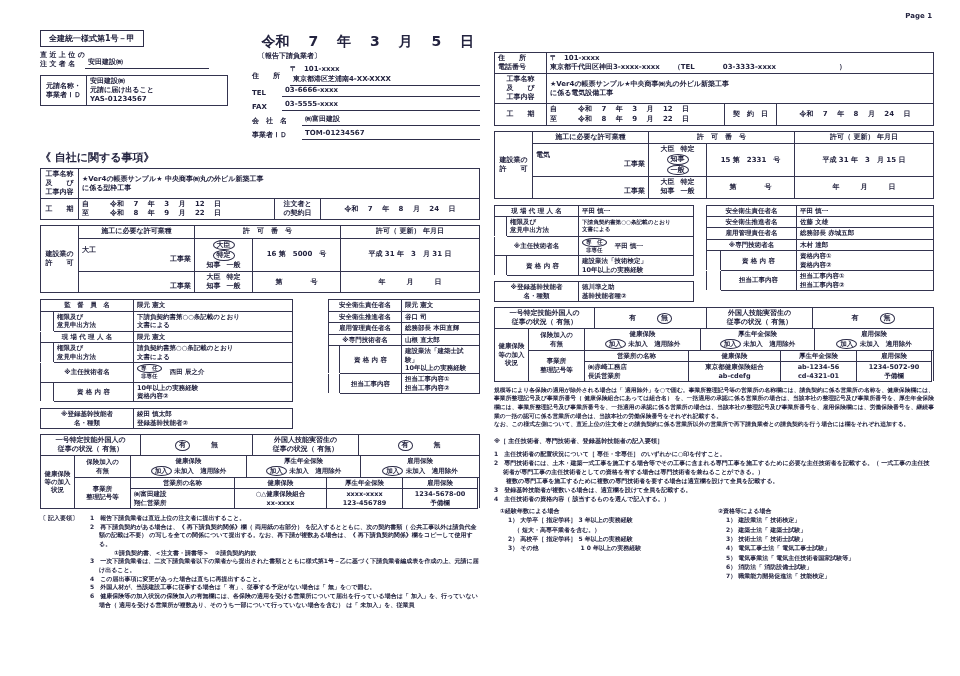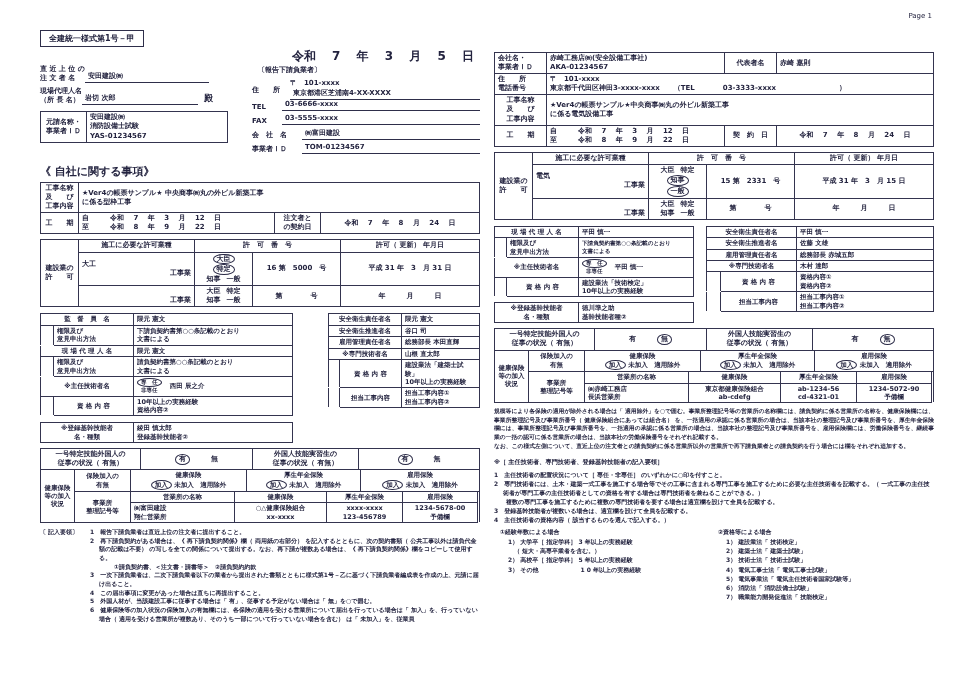--- a/index.html
+++ b/index.html
@@ -1,25 +1,25 @@
 <!DOCTYPE html>
 <html><head>
 <meta charset="utf-8">
 <style>
   html,body{margin:0;padding:0;background:#ffffff;}
   body{font-family:"DejaVu Sans",sans-serif;color:#23233f;font-weight:600;}
   .canvas{position:relative;width:960px;height:676px;background:#ffffff;overflow:hidden;}
   .page{position:absolute;top:30px;}
   .pL{left:40px;width:440px;}
   .pR{left:494px;width:440px;}
-  .page-label{position:absolute;top:12px;right:28px;font-size:7px;font-weight:normal;}
+  .page-label{position:absolute;top:12px;right:28px;font-size:7px;font-weight:bold;}
   
   .hdr{display:flex;justify-content:space-between;align-items:flex-start;}
   .form-code{border:1.5px solid #2e2e4a;padding:2px 8px;font-size:8px;font-weight:bold;}
-  .issue-date{font-size:12px;font-weight:bold;margin-top:18px;margin-right:6px;}
+  .issue-date{font-size:14px;font-weight:bold;margin-top:3px;margin-right:6px;}
   .doc-title{text-align:center;margin:10px 0 8px;}
   .doc-title span{display:inline-block;font-size:16px;font-weight:bold;letter-spacing:2px;border-bottom:2px solid #23233f;padding:0 10px 1px;}
   
   .upper{display:flex;font-size:7px;}
   .upcolL{width:212px;}
   .upcolR{width:228px;position:relative;}
   .frow{display:flex;align-items:flex-end;margin-bottom:4px;}
   .flab{font-weight:bold;line-height:1.3;}
   .fval{border-bottom:1px solid #2e2e4a;min-height:9px;padding:0 3px 1px;font-weight:600;}
   .dono{font-size:9px;font-weight:bold;margin-left:6px;}
@@ -80,43 +80,35 @@
 
     <div class="upper">
       <div class="upcolL">
         <div class="frow">
           <div class="flab">
             <div>直 近 上 位 の</div>
               <div>注 文 者 名</div>
           </div>
           <div class="fval" style="width:118px">安田建設㈱</div>
         </div>
-        <div class="frow">
-          <div class="flab">
-            <div>現場代理人名</div>
-              <div>（所 長 名）</div>
-          </div>
-          <div class="fval" style="width:110px">岩切 次郎</div>
-          <div class="dono">殿</div>
-        </div>
         <table class="gencho">
           <colgroup>
               <col style="width:46px">
               <col>
             </colgroup>
           <tbody>
               <tr>
             <td class="lab c">
               <div>元請名称・</div>
                   <div>事業者ＩＤ</div>
             </td>
             <td>
               <ul class="plain">
                     <li>安田建設㈱</li>
-                    <li>消防設備士試験</li>
+                    <li>元請に届け出ること</li>
                     <li>YAS-01234567</li>
                   </ul>
             </td>
           </tr>
         </tbody>
           </table>
       </div>
       <div class="upcolR small-rows">
         <div class="rep-header">〔報告下請負業者〕</div>
         <div class="addr-row">
@@ -463,32 +455,20 @@
     <div style="height:22px"></div>
 
     <table style="width:440px">
       <colgroup>
           <col style="width:52px">
           <col style="width:178px">
           <col style="width:52px">
           <col>
         </colgroup>
       <tbody>
-          <tr>
-        <td class="lab">
-              <div>会社名・</div>
-              <div>事業者ＩＤ</div>
-            </td>
-        <td>
-              <div>赤崎工務店㈱(安全設備工事社)</div>
-              <div>AKA-01234567</div>
-            </td>
-        <td class="lab c">代表者名</td>
-        <td>赤崎 嘉則</td>
-      </tr>
       <tr>
         <td class="lab">
               <div>住　　所</div>
               <div>電話番号</div>
             </td>
         <td colspan="3">
           <div>〒　101-xxxx</div>
           <div style="display:flex">
                 <span>東京都千代田区神田3-xxxx-xxxx</span>
                 <span class="addr2-tel">（TEL　　　　03-3333-xxxx　　　　　　　　　）</span>

